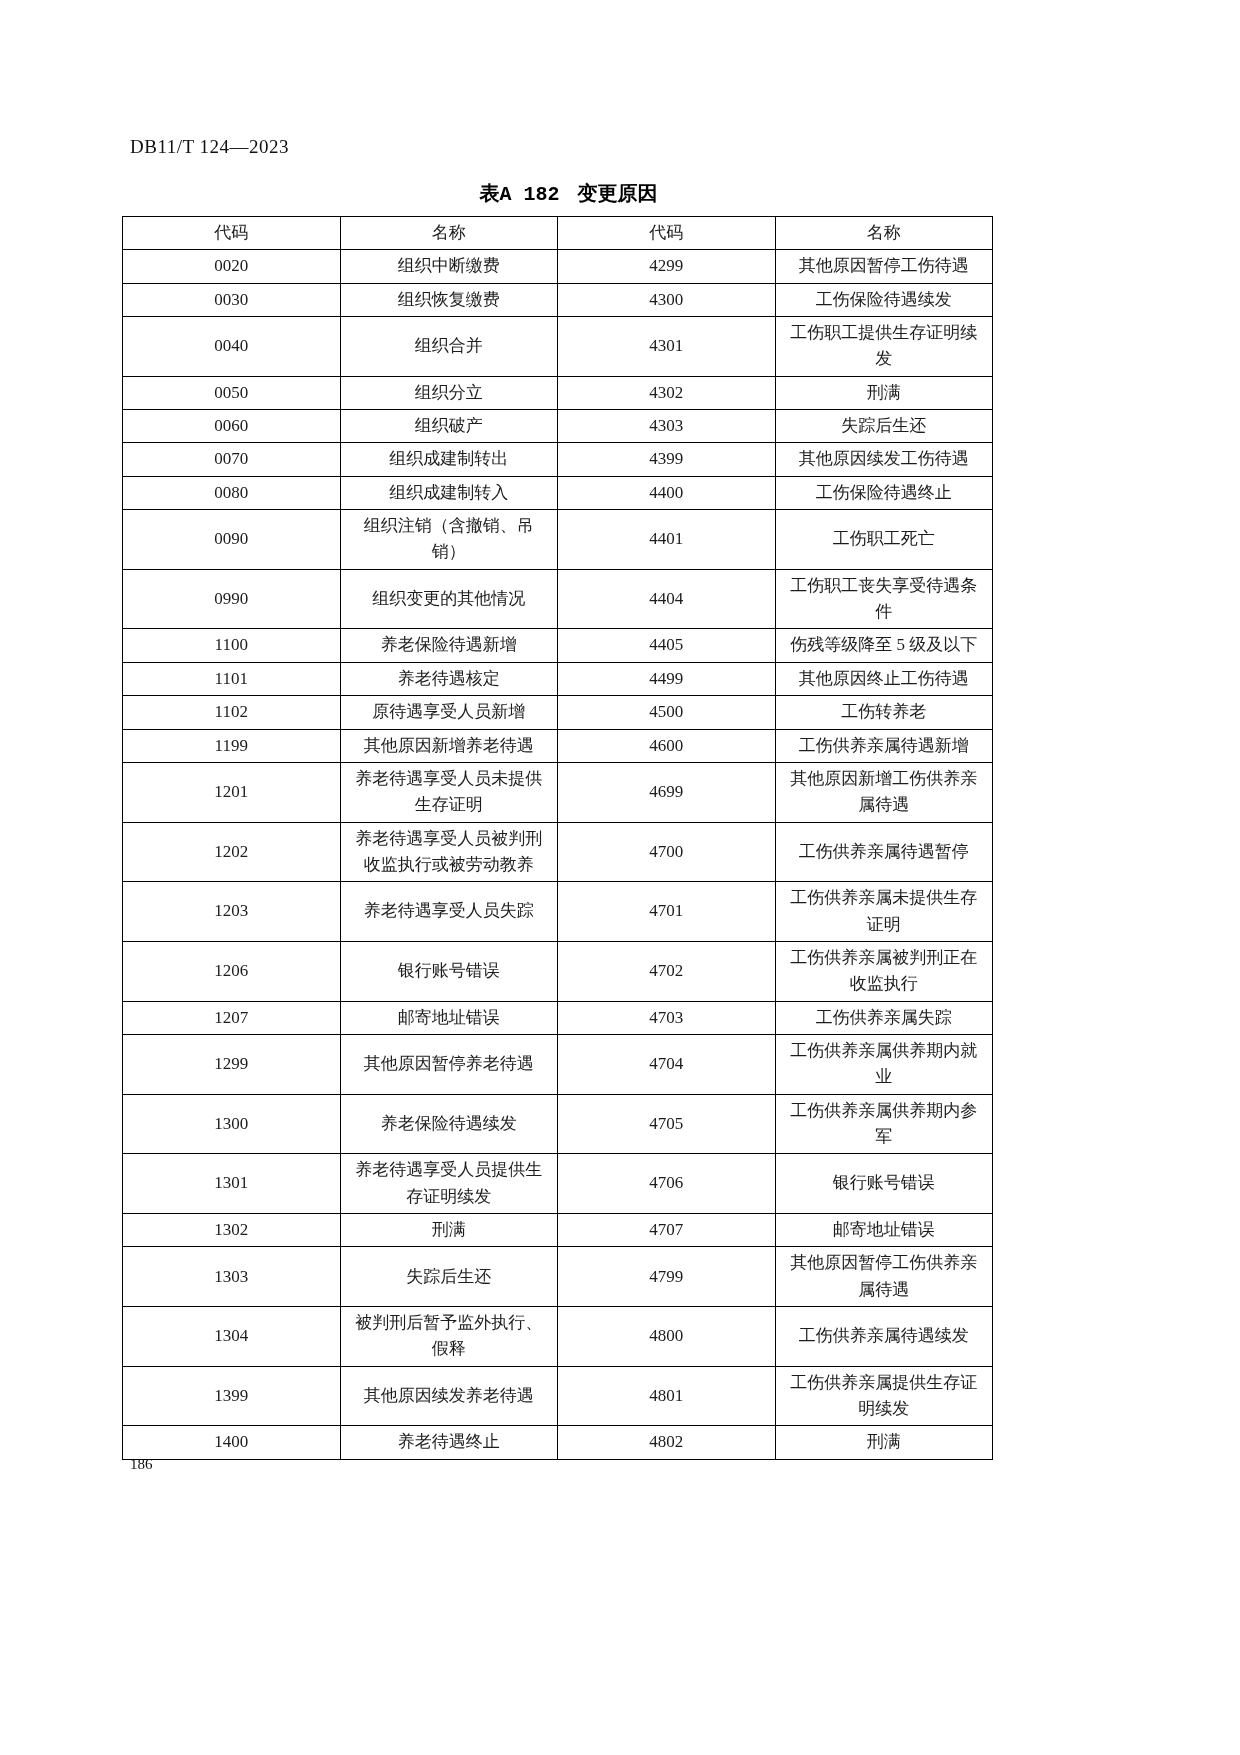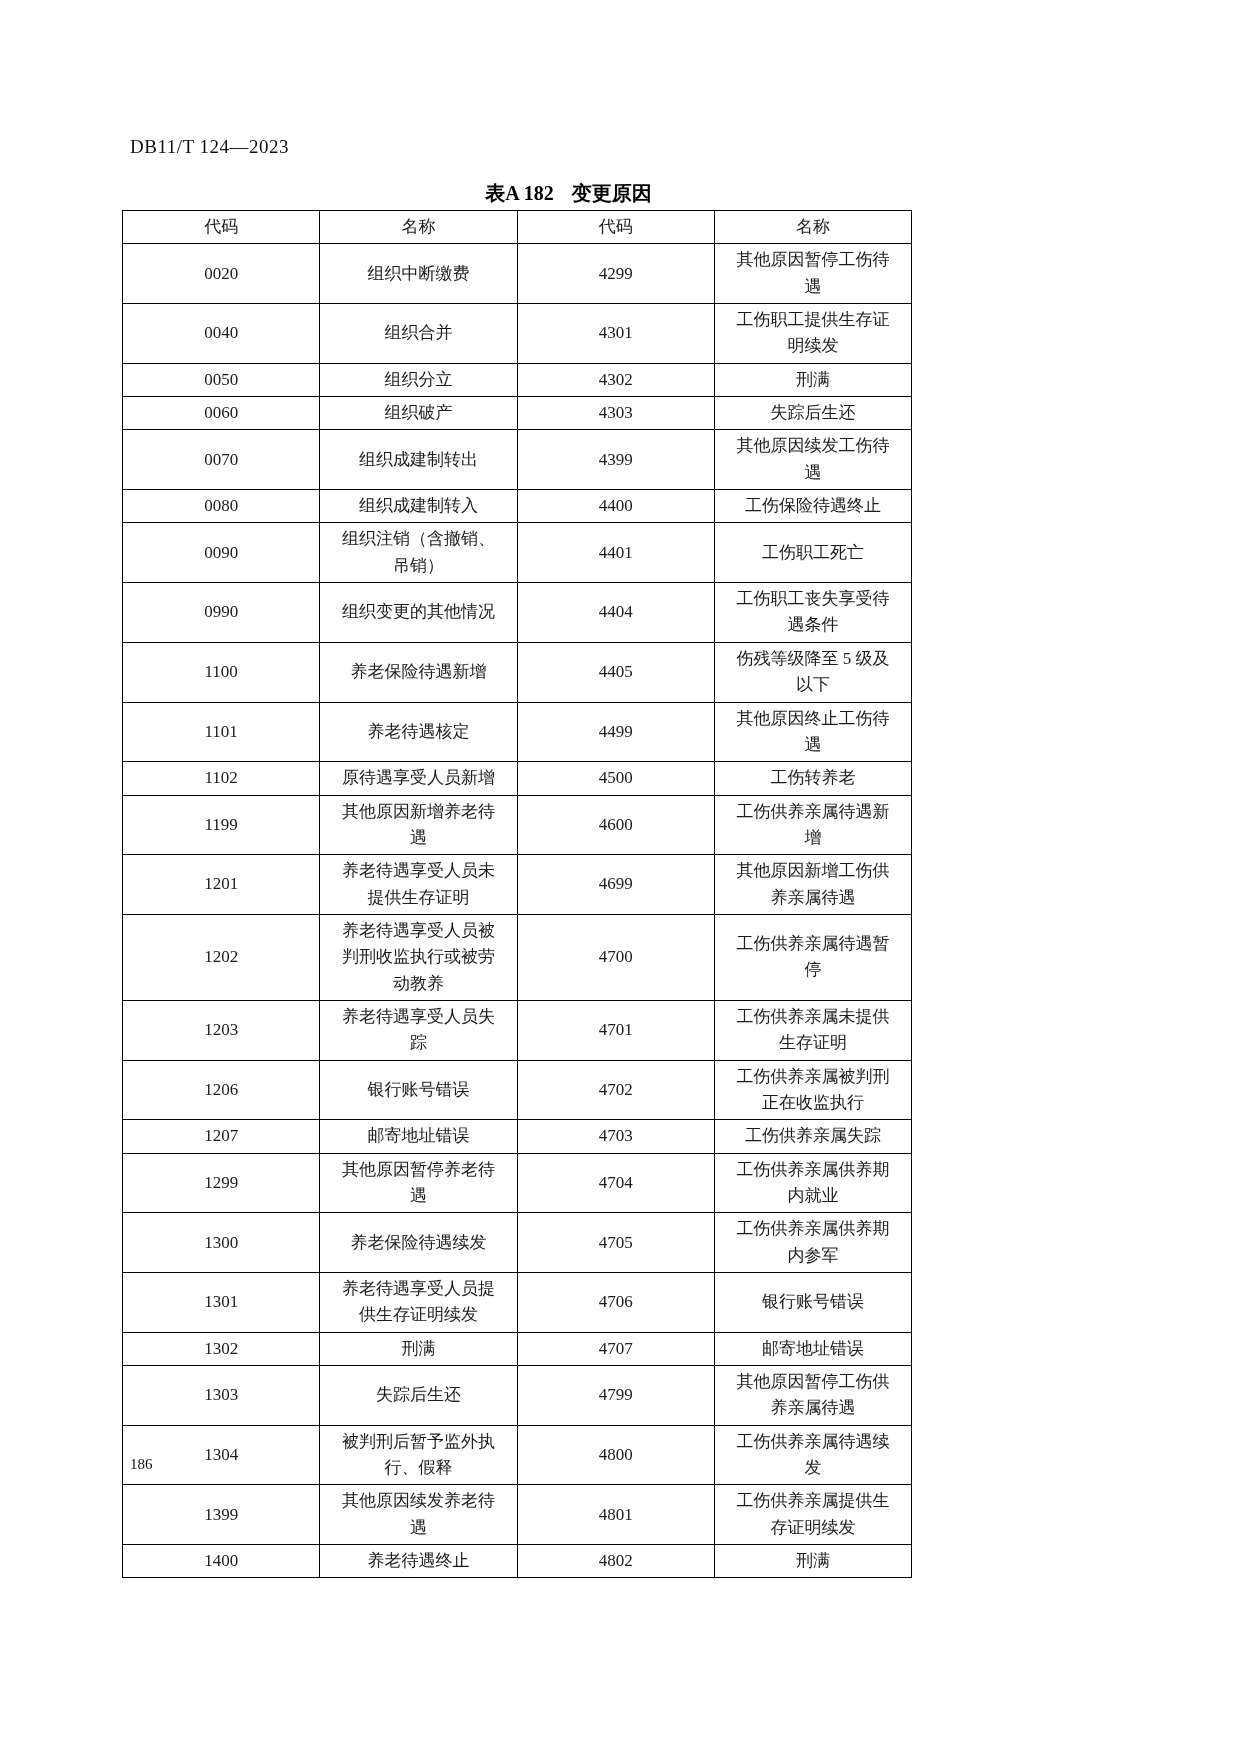--- a/index.html
+++ b/index.html
@@ -29,31 +29,31 @@
     font-size: 19px;
     letter-spacing: 0.5px;
     color: #111;
   }
   .table-title {
     position: absolute;
     left: 122px;
     top: 180px;
     width: 893px;
     text-align: center;
-    font-family: Liberation Serif, serif;
+    font-family: Liberation Mono, monospace;
     font-weight: bold;
     font-size: 20px;
     color: #000;
   }
   .table-title .title-prefix { margin-right: 18px; }
   table.data-table {
     position: absolute;
     left: 122px;
-    top: 210px;
-    width: 790px;
+    top: 216px;
+    width: 871px;
     border-collapse: collapse;
     table-layout: fixed;
   }
   table.data-table col { width: 25%; }
   table.data-table th,
   table.data-table td {
     border: 1px solid #000;
     font-size: 17px;
     font-weight: normal;
     text-align: center;
@@ -98,20 +98,26 @@
         </tr>
     </thead>
     <tbody>
         <tr>
           <td>0020</td>
           <td>组织中断缴费</td>
           <td>4299</td>
           <td>其他原因暂停工伤待遇</td>
         </tr>
         <tr>
+          <td>0030</td>
+          <td>组织恢复缴费</td>
+          <td>4300</td>
+          <td>工伤保险待遇续发</td>
+        </tr>
+        <tr>
           <td>0040</td>
           <td>组织合并</td>
           <td>4301</td>
           <td>工伤职工提供生存证明续发</td>
         </tr>
         <tr>
           <td>0050</td>
           <td>组织分立</td>
           <td>4302</td>
           <td>刑满</td>

